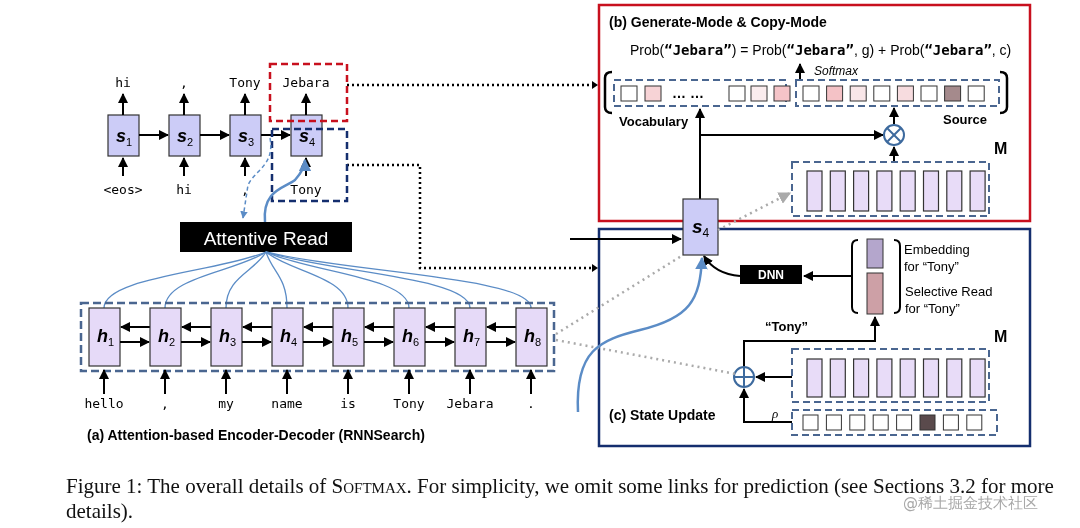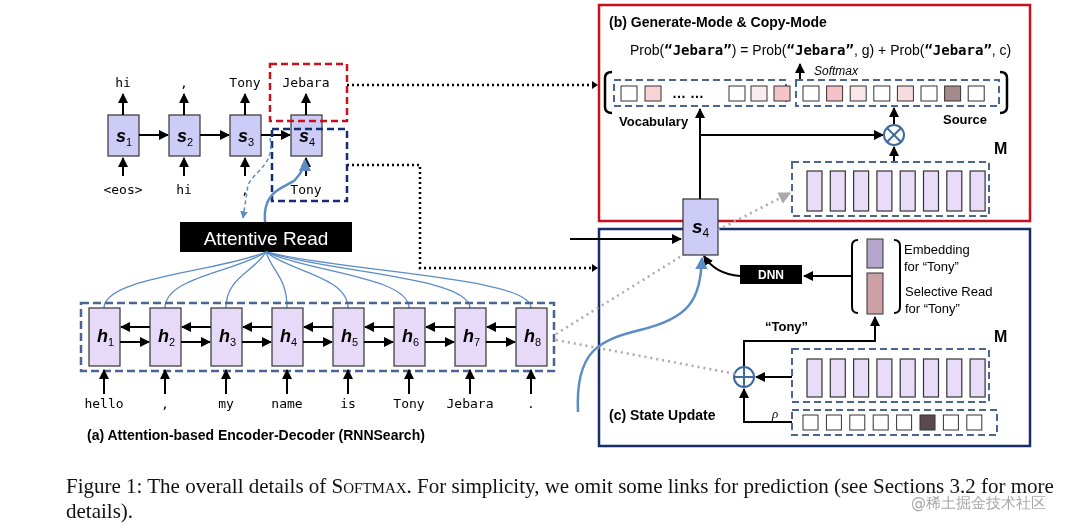--- a/index.html
+++ b/index.html
@@ -5,21 +5,21 @@
   html, body { margin:0; padding:0; background:#ffffff; }
   body { width:1080px; height:528px; position:relative; overflow:hidden; }
   #diagram { position:absolute; left:0; top:0; }
   .mono { font-family:"DejaVu Sans Mono", "Liberation Mono", monospace; }
   .sans { font-family:"Liberation Sans", "DejaVu Sans", sans-serif; }
   .serif { font-family:"Liberation Serif", "DejaVu Serif", serif; }
   .caption { position:absolute; left:66px; top:474px; width:990px;
     font-family:"Liberation Serif", "DejaVu Serif", serif; font-size:21px; color:#111; line-height:25px; }
   .sc { font-variant:small-caps; }
   .watermark { position:absolute; left:903px; top:494px;
-    font-family:"DejaVu Sans", sans-serif; font-size:15px; color:#a8a8a8;margin-left:8px; }
+    font-family:"DejaVu Sans", sans-serif; font-size:15px; color:#a8a8a8; }
 </style>
 </head>
 <body>
 
 <svg id="diagram" width="1080" height="470" viewBox="0 0 1080 470" xmlns="http://www.w3.org/2000/svg">
   <defs>
     <marker id="arr" viewBox="0 0 10 10" refX="9" refY="5" markerWidth="5" markerHeight="5" orient="auto-start-reverse">
       <path d="M0,0 L10,5 L0,10 z" fill="#000"></path>
     </marker>
     <marker id="arrBlue" viewBox="0 0 10 10" refX="9" refY="5" markerWidth="5" markerHeight="5" orient="auto">

